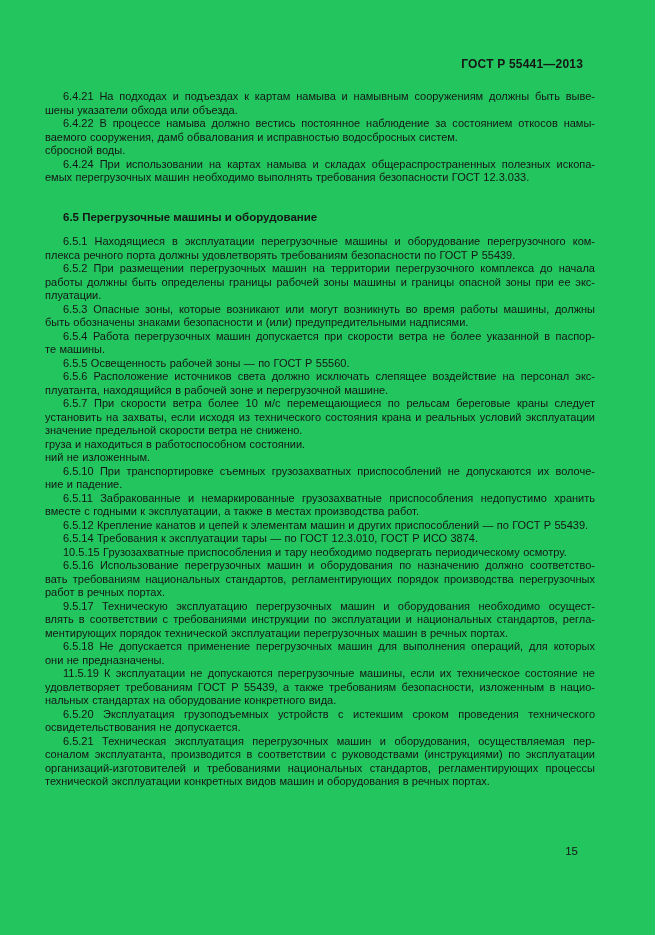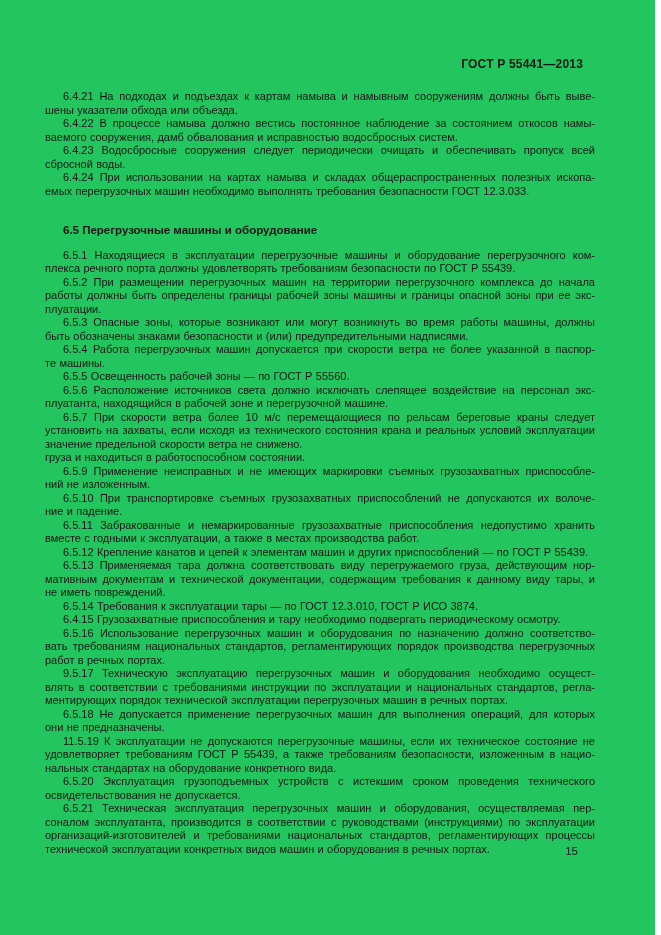--- a/index.html
+++ b/index.html
@@ -72,21 +72,20 @@
   <div class="content">
       <div class="para">
         <div class="line first">6.4.21 На подходах и подъездах к картам намыва и намывным сооружениям должны быть выве-</div>
         <div class="line last">шены указатели обхода или объезда.</div>
       </div>
       <div class="para">
         <div class="line first">6.4.22 В процессе намыва должно вестись постоянное наблюдение за состоянием откосов намы-</div>
         <div class="line last">ваемого сооружения, дамб обвалования и исправностью водосбросных систем.</div>
       </div>
       <div class="para">
-        <div class="line first">6.4.23 Водосбросные сооружения следует периодически очищать и обеспечивать пропуск всей</div>
         <div class="line last">сбросной воды.</div>
       </div>
       <div class="para">
         <div class="line first">6.4.24 При использовании на картах намыва и складах общераспространенных полезных ископа-</div>
         <div class="line last">емых перегрузочных машин необходимо выполнять требования безопасности ГОСТ 12.3.033.</div>
       </div>
       <div class="heading">6.5 Перегрузочные машины и оборудование</div>
       <div class="para">
         <div class="line first">6.5.1 Находящиеся в эксплуатации перегрузочные машины и оборудование перегрузочного ком-</div>
         <div class="line last">плекса речного порта должны удовлетворять требованиям безопасности по ГОСТ Р 55439.</div>
@@ -113,44 +112,38 @@
       </div>
       <div class="para">
         <div class="line first">6.5.7 При скорости ветра более 10 м/с перемещающиеся по рельсам береговые краны следует</div>
         <div class="line">установить на захваты, если исходя из технического состояния крана и реальных условий эксплуатации</div>
         <div class="line last">значение предельной скорости ветра не снижено.</div>
       </div>
       <div class="para">
         <div class="line last">груза и находиться в работоспособном состоянии.</div>
       </div>
       <div class="para">
-        <div class="line first">6.5.9 Применение неисправных и не имеющих маркировки съемных грузозахватных приспособле-</div>
         <div class="line last">ний не изложенным.</div>
       </div>
       <div class="para">
         <div class="line first">6.5.10 При транспортировке съемных грузозахватных приспособлений не допускаются их волоче-</div>
         <div class="line last">ние и падение.</div>
       </div>
       <div class="para">
         <div class="line first">6.5.11 Забракованные и немаркированные грузозахватные приспособления недопустимо хранить</div>
         <div class="line last">вместе с годными к эксплуатации, а также в местах производства работ.</div>
       </div>
       <div class="para">
         <div class="line first last">6.5.12 Крепление канатов и цепей к элементам машин и других приспособлений — по ГОСТ Р 55439.</div>
       </div>
       <div class="para">
-        <div class="line first">6.5.13 Применяемая тара должна соответствовать виду перегружаемого груза, действующим нор-</div>
-        <div class="line">мативным документам и технической документации, содержащим требования к данному виду тары, и</div>
-        <div class="line last">не иметь повреждений.</div>
-      </div>
-      <div class="para">
         <div class="line first last">6.5.14 Требования к эксплуатации тары — по ГОСТ 12.3.010, ГОСТ Р ИСО 3874.</div>
       </div>
       <div class="para">
-        <div class="line first last">6.4.15 Грузозахватные приспособления и тару необходимо подвергать периодическому осмотру.</div>
+        <div class="line first last">10.5.15 Грузозахватные приспособления и тару необходимо подвергать периодическому осмотру.</div>
       </div>
       <div class="para">
         <div class="line first">6.5.16 Использование перегрузочных машин и оборудования по назначению должно соответство-</div>
         <div class="line">вать требованиям национальных стандартов, регламентирующих порядок производства перегрузочных</div>
         <div class="line last">работ в речных портах.</div>
       </div>
       <div class="para">
         <div class="line first">9.5.17 Техническую эксплуатацию перегрузочных машин и оборудования необходимо осущест-</div>
         <div class="line">влять в соответствии с требованиями инструкции по эксплуатации и национальных стандартов, регла-</div>
         <div class="line last">ментирующих порядок технической эксплуатации перегрузочных машин в речных портах.</div>

